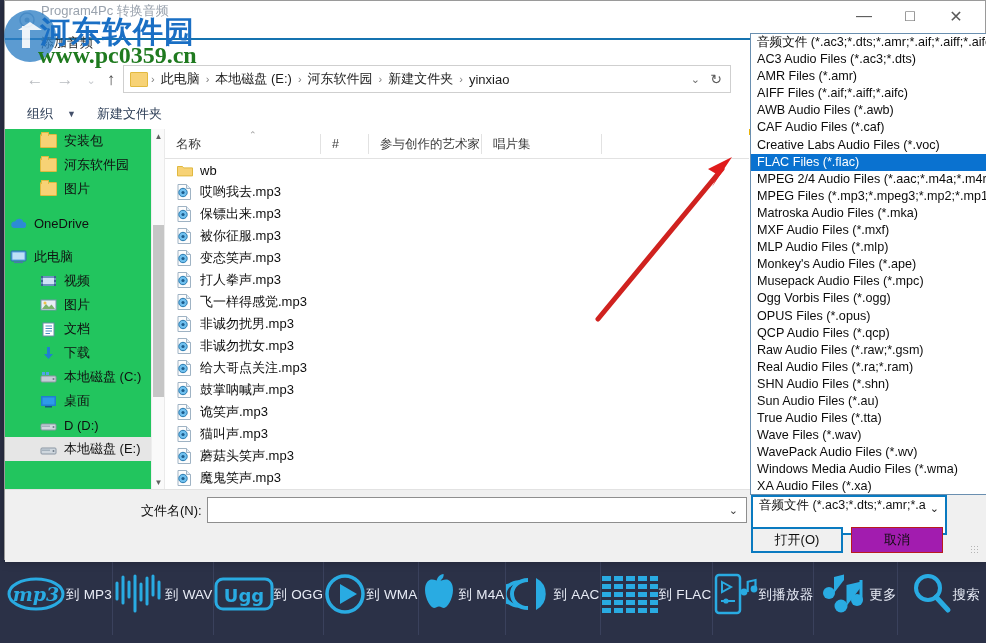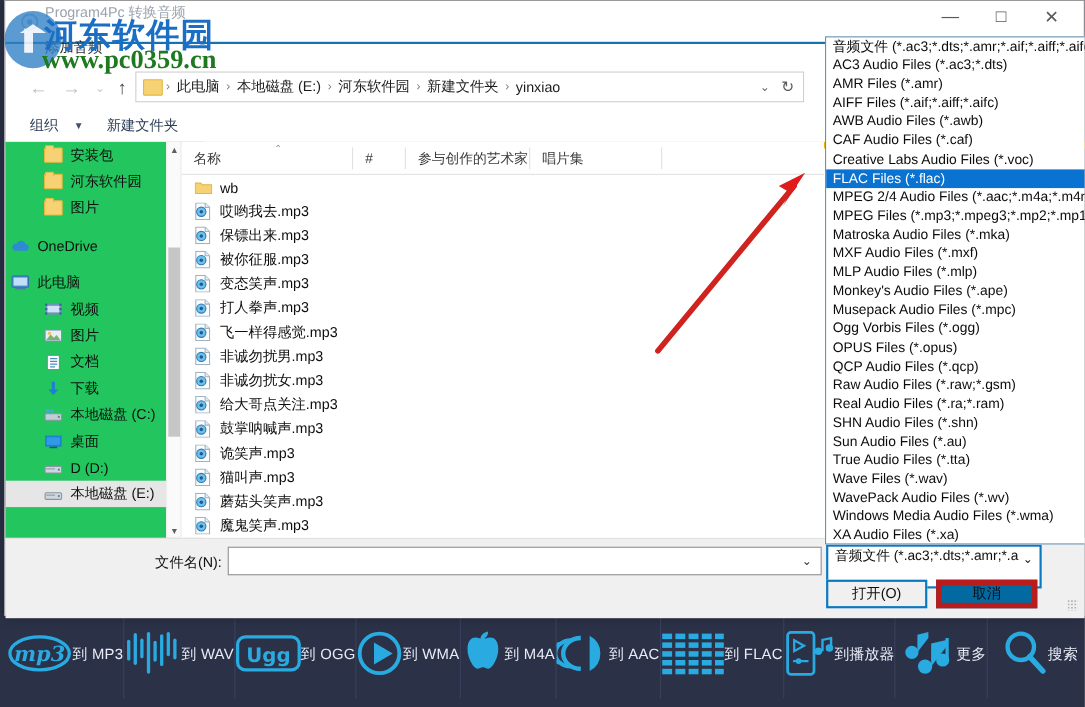--- a/index.html
+++ b/index.html
@@ -95,21 +95,21 @@
   #fn-label{position:absolute;left:136px;top:9px;font-size:13px;color:#0f0f0f;}
   #fn-input{position:absolute;left:202px;top:4px;width:540px;height:26px;border:1px solid #8e8e8e;background:#fff;box-sizing:border-box;}
   #fn-caret{position:absolute;right:8px;top:6px;font-size:11px;color:#3a3a3a;}
   #type-combo{
     position:absolute;left:746px;top:494px;width:196px;height:40px;border:2px solid #0a7ac0;
     background:#fff;box-sizing:border-box;display:flex;align-items:flex-start;padding-left:6px;
     font-size:12.5px;color:#101010;white-space:nowrap;overflow:hidden;
   }
   #type-caret{position:absolute;right:6px;top:5px;font-size:11px;color:#1b1b1b;}
   .dlg-btn{
-    position:absolute;top:526px;height:26px;width:92px;border:5px solid #b91c1c;background:#0369a1;
+    position:absolute;top:526px;height:26px;width:92px;border:1px solid #b91c1c;background:#a21caf;
     display:flex;align-items:center;justify-content:center;font-size:13px;color:#0d0d0d;box-sizing:border-box;
   }
   #btn-open{left:746px;border:2px solid #0a7ac0;background:#f0f0f0;}
   #btn-cancel{left:846px;}
   #dlg-footer{position:absolute;left:0;top:488px;width:982px;height:72px;background:#f0f0f0;border-top:1px solid #e2e2e2;}
   #grip{position:absolute;right:5px;bottom:4px;width:10px;height:10px;
         background-image:radial-gradient(#b4b4b4 1px,transparent 1px);background-size:3px 3px;}
 
   
   #type-list{

